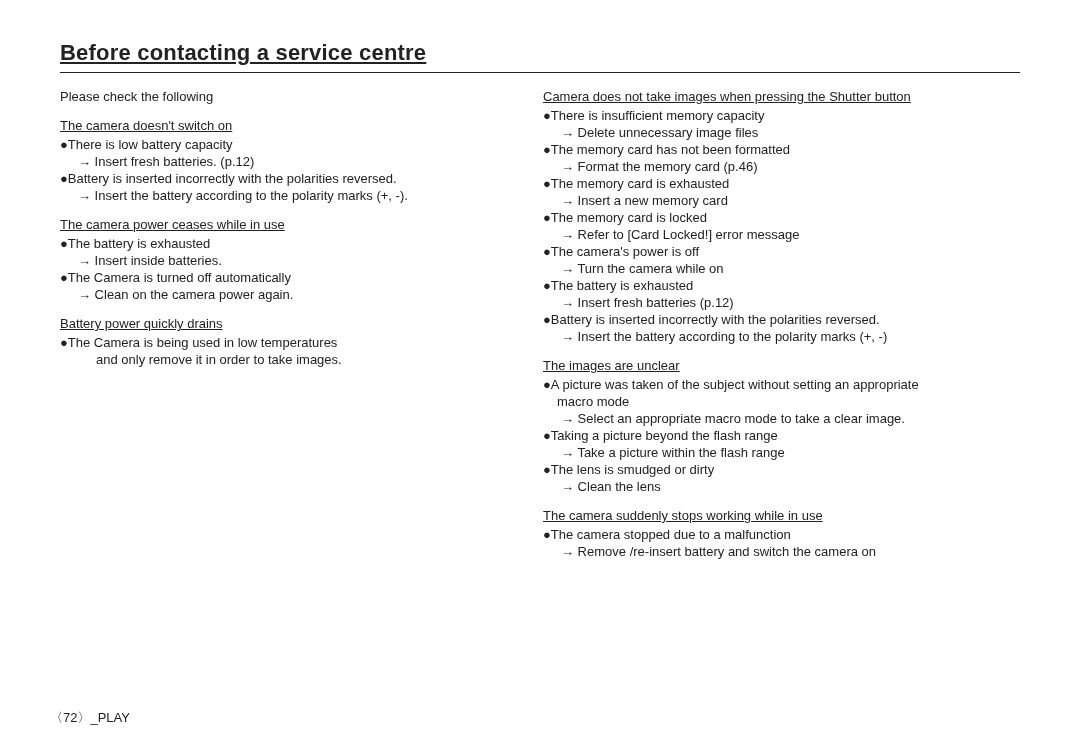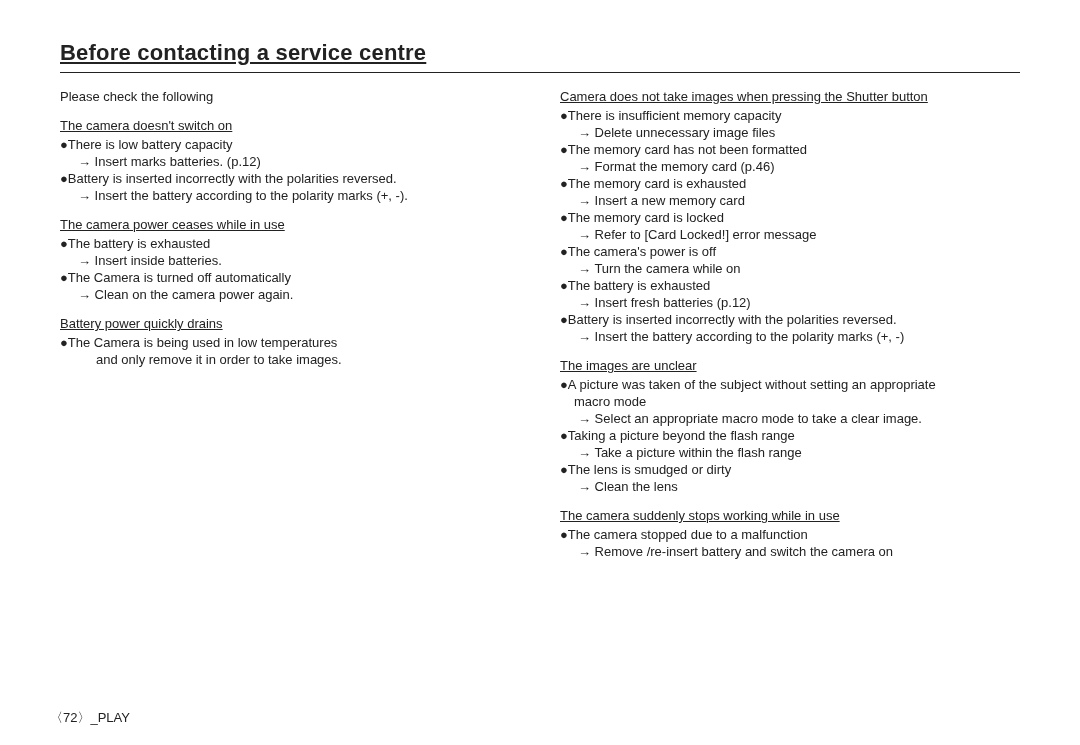--- a/index.html
+++ b/index.html
@@ -34,21 +34,21 @@
     }
 
     .title-rule {
       border: none;
       border-top: 1.5px solid #222;
       margin-bottom: 16px;
     }
 
     .content-area {
       display: flex;
-      gap: 40px;
+      gap: 23px;
     }
 
     .left-col {
       width: 460px;
       flex-shrink: 0;
     }
 
     .right-col {
       flex: 1;
     }
@@ -107,21 +107,21 @@
     <div class="left-col">
       <p class="intro-text">Please check the following</p>
 
       <div class="section">
         <span class="section-title">The camera doesn't switch on</span>
         <div class="bullet-item">
           <span></span>
           <span>●There is low battery capacity</span>
         </div>
         <div class="arrow-item">
-          <span>→  Insert marks batteries. (p.12)</span>
+          <span>→  Insert fresh batteries. (p.12)</span>
         </div>
         <div class="bullet-item">
           <span>●Battery is inserted incorrectly with the polarities reversed.</span>
         </div>
         <div class="arrow-item">
           <span>→  Insert the battery according to the polarity marks (+, -).</span>
         </div>
       </div>
 
       <div class="section">

